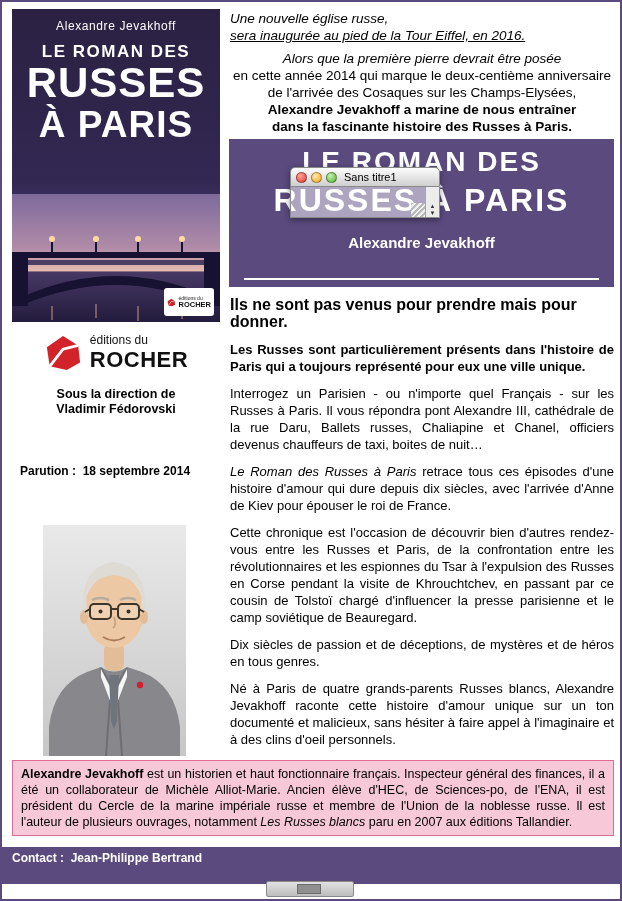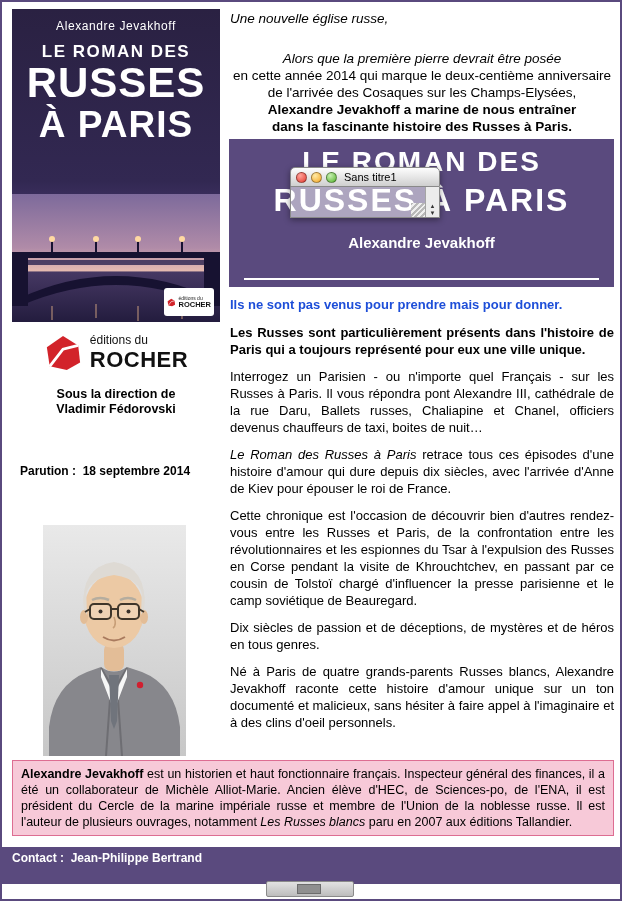--- a/index.html
+++ b/index.html
@@ -80,21 +80,21 @@
   .win-scrollbar { position:absolute; right:0; top:0; width:14px; height:100%;
     background:#ececec; border-left:1px solid #a5a5a5; display:flex; flex-direction:column;
     justify-content:flex-end; align-items:center; }
   .sb-arrow { font-size:6px; line-height:7px; color:#333; }
   .win-grip { position:absolute; right:14px; bottom:0; width:14px; height:14px;
     background:repeating-linear-gradient(135deg,#b9b9b9 0 2px, #efefef 2px 4px); }
 
   
   .content { position:absolute; left:228px; top:294px; width:384px;
     font-size:13px; line-height:17px; text-align:justify; }
-  .tagline { color:#1d4ed8; font-weight:bold; font-size:13px; margin:0 0 11px 0; text-align:left; }
+  .tagline { color:#000000; font-weight:bold; font-size:16px; margin:0 0 11px 0; text-align:left; }
   .content p { margin:0 0 10px 0; }
   .content p.boldp { font-weight:bold; }
 
   
   .bio { position:absolute; left:10px; top:758px; width:602px;
     background:#f7c9d8; border:1px solid #dd6d92; padding:5px 8px;
     font-size:12.5px; line-height:16px; text-align:justify; }
 
   
   .footer { position:absolute; left:0; top:845px; width:618px; height:37px;
@@ -229,20 +229,21 @@
     <circle cx="85.5" cy="86.5" r="2" fill="#38302a"></circle>
 
     <path d="M71,92 Q74,100 70,103" stroke="#c79e77" stroke-width="1.6" fill="none"></path>
     <path d="M60,112 Q71,119 82,112" stroke="#a97a5e" stroke-width="1.8" fill="none"></path>
 
     <circle cx="97" cy="160" r="3.2" fill="#d11f2f"></circle>
   </svg>
 
   <div class="intro1">
     <div>Une nouvelle église russe,</div>
+    <div class="ul">sera inaugurée au pied de la Tour Eiffel, en 2016.</div>
   </div>
 
   <div class="intro2">
     <div class="it">Alors que la première pierre devrait être posée</div>
     <div>en cette année 2014 qui marque le deux-centième anniversaire</div>
     <div>de l'arrivée des Cosaques sur les Champs-Elysées,</div>
     <div><span class="b">Alexandre Jevakhoff</span><span class="b"> a marine de nous entraîner</span></div>
     <div class="b">dans la fascinante histoire des Russes à Paris.</div>
   </div>
 

